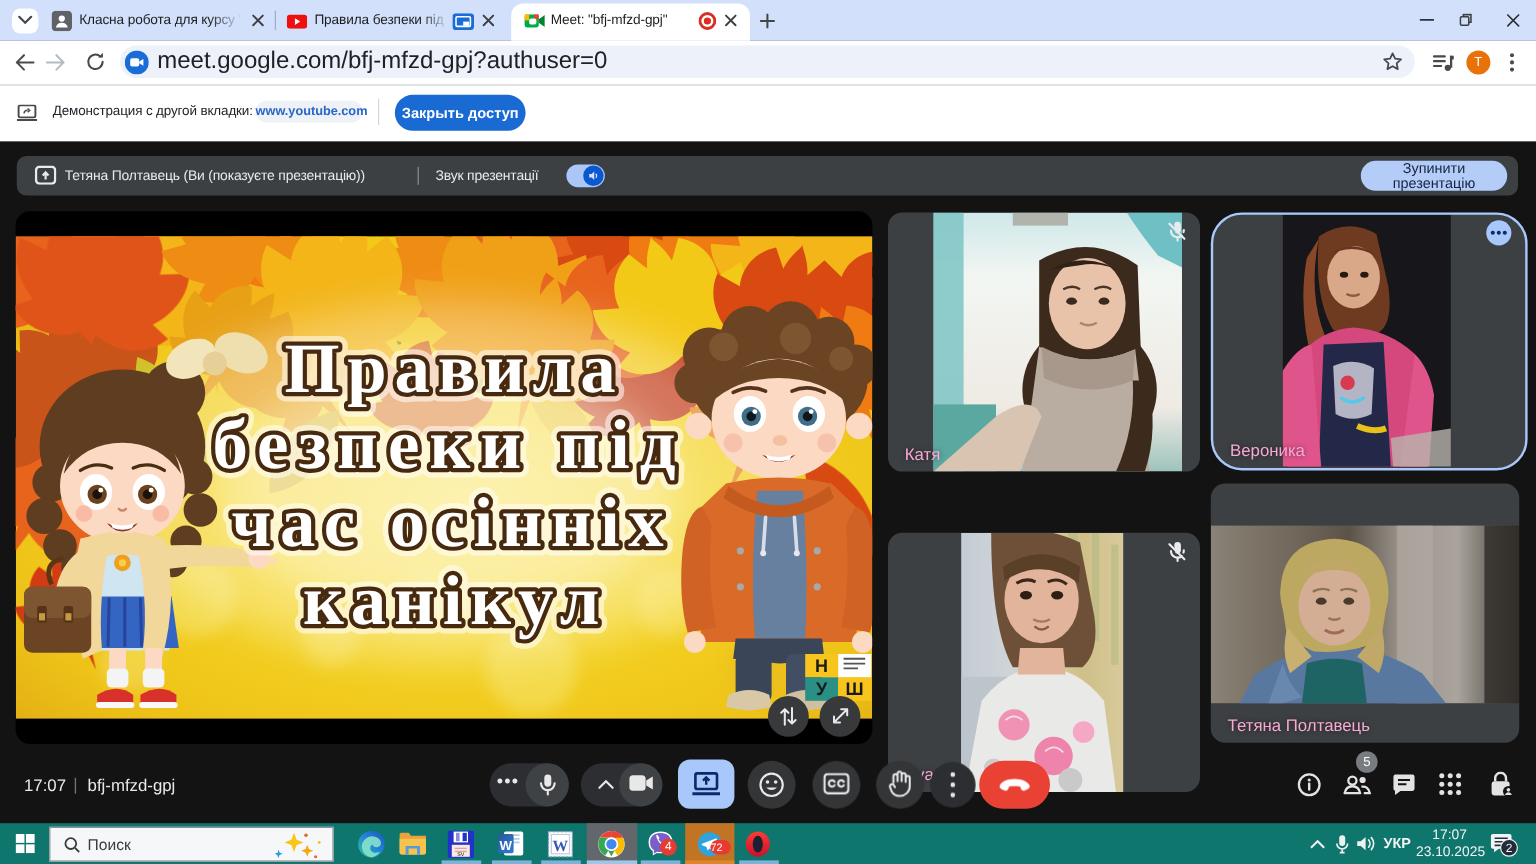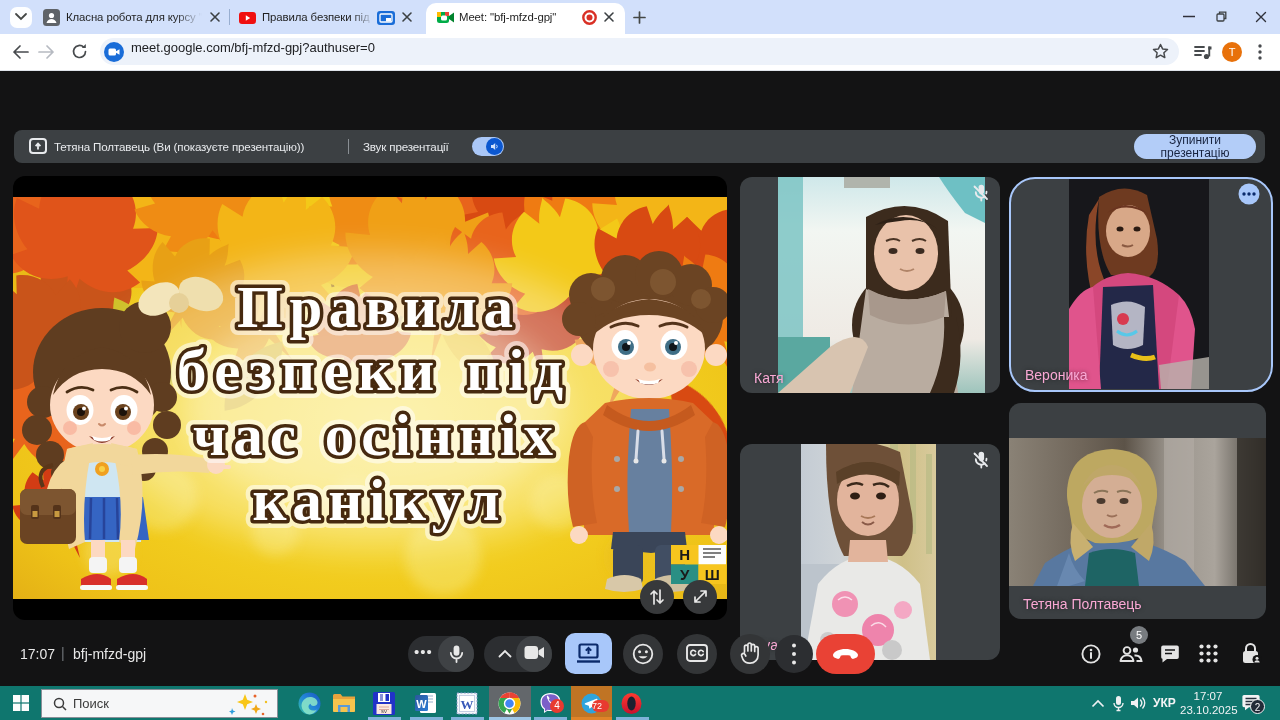--- a/index.html
+++ b/index.html
@@ -9,21 +9,21 @@
   
   #tabstrip{position:absolute;top:0;left:0;width:1280px;height:34px;background:#d2e0fb;}
   #tabsearch{position:absolute;left:10px;top:7px;width:22px;height:21px;background:#fdfeff;border-radius:7px;}
   .tabtxt{position:absolute;top:11px;font-size:11.4px;color:#1f1f1f;white-space:nowrap;overflow:hidden;letter-spacing:-0.1px;}
   .fade{-webkit-mask-image:linear-gradient(90deg,#000 80%,transparent);mask-image:linear-gradient(90deg,#000 80%,transparent);}
   #activetab{position:absolute;left:426px;top:3px;width:199px;height:31px;background:#fff;border-radius:10px 10px 0 0;}
   .tsep{position:absolute;top:9px;width:1px;height:16px;background:#98aed0;}
   
   #toolbar{position:absolute;top:34px;left:0;width:1280px;height:36px;background:#fff;border-bottom:1px solid #dfe3ea;}
   #omnibox{position:absolute;left:100px;top:4px;width:1079px;height:27px;background:#edf2fa;border-radius:14px;}
-  #urltxt{position:absolute;left:131px;top:6px;font-size:13px;color:#202124;}
+  #urltxt{position:absolute;left:131px;top:6px;font-size:20px;color:#202124;}
   
   #notif{position:absolute;top:71px;left:0;width:1280px;height:47px;background:#ffffff;}
   #ytpill{position:absolute;left:213px;top:13px;width:89px;height:18px;line-height:18px;background:#eef1f6;border-radius:9px;color:#2a66c8;font-size:10.6px;font-weight:bold;text-align:center;box-sizing:border-box;}
   #closebtn{position:absolute;left:329px;top:8px;width:109px;height:30px;background:#1a6ad4;border-radius:15px;color:#fff;font-size:12.2px;font-weight:bold;text-align:center;line-height:30px;}
   
   #meet{position:absolute;top:118px;left:0;width:1280px;height:568px;background:#131314;}
   #mtop{position:absolute;left:14px;top:12px;width:1251px;height:33px;background:#3c4043;border-radius:8px;}
   #mtop .t1{position:absolute;left:40px;top:10px;font-size:11.6px;color:#e8eaed;letter-spacing:-0.15px;}
   #stopbtn{position:absolute;left:1120px;top:4px;width:122px;height:25px;background:#b3cdf8;border-radius:13px;color:#17233f;font-size:12px;text-align:center;line-height:13px;padding-top:0px;display:flex;align-items:center;justify-content:center;}
   
@@ -136,20 +136,31 @@
         <path d="M14.3 2.5h3.2v3h-3.2z" fill="#474a4d"></path>
       </svg>
     <div class="abs" style="left:1222px;top:8px;width:20px;height:20px;border-radius:50%;background:#e8710a;color:#fff;font-size:11px;text-align:center;line-height:20px;">T</div>
     <svg class="abs" style="left:1258px;top:10px" width="4" height="16" viewBox="0 0 4 16">
         <circle cx="2" cy="2" r="1.7" fill="#474a4d"></circle>
         <circle cx="2" cy="8" r="1.7" fill="#474a4d"></circle>
         <circle cx="2" cy="14" r="1.7" fill="#474a4d"></circle>
       </svg>
   </div>
 
+  <div id="notif">
+    <svg class="abs" style="left:14px;top:16px" width="17" height="14" viewBox="0 0 17 14">
+        <rect x="1.5" y="0.8" width="14" height="10" rx="1.2" fill="none" stroke="#474a4d" stroke-width="1.6"></rect>
+        <path d="M0 13h17" stroke="#474a4d" stroke-width="1.6"></path>
+        <path d="M6 7.5c.2-1.8 1.5-2.6 3-2.6M9 3.4l1.8 1.6L9 6.6" stroke="#474a4d" stroke-width="1.2" fill="none"></path>
+      </svg>
+    <div class="abs" style="left:44px;top:16px;font-size:11.2px;letter-spacing:-0.1px;color:#20242a;">Демонстрация с другой вкладки:</div>
+    <div id="ytpill">www.youtube.com</div>
+    <div class="abs" style="left:315px;top:11px;width:1px;height:22px;background:#d5d8dc;"></div>
+    <div id="closebtn">Закрыть доступ</div>
+  </div>
 
   <div id="meet">
     <div id="mtop">
       <svg class="abs" style="left:15px;top:8px" width="18" height="16" viewBox="0 0 18 16">
           <rect x="1" y="1" width="16" height="14" rx="3" fill="none" stroke="#e8eaed" stroke-width="2"></rect>
           <path d="M9 11.5V6.2M6.6 8.2L9 5.6l2.4 2.6" stroke="#e8eaed" stroke-width="1.8" fill="none"></path>
         </svg>
       <div class="t1">Тетяна Полтавець (Ви (показуєте презентацію))</div>
       <div class="abs" style="left:334px;top:9px;width:1px;height:15px;background:#8a8f94;"></div>
       <div class="t1" style="left:349px;text-align:right;">Звук презентації</div>

